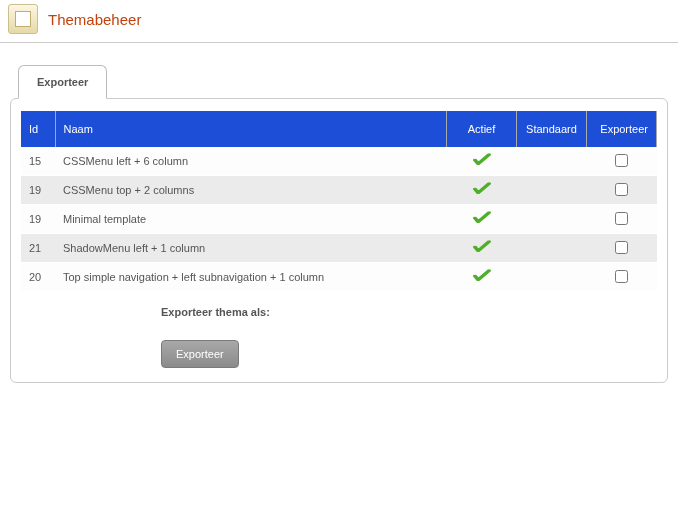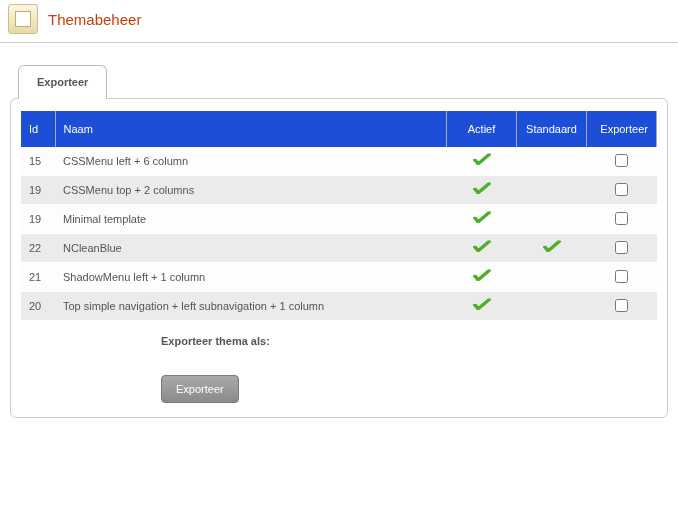--- a/index.html
+++ b/index.html
@@ -109,21 +109,20 @@
     }
     .form-section {
       margin-top: 14px;
       padding-left: 140px;
       padding-right: 20px;
       color: #555;
     }
     .form-label {
       font-weight: bold;
       font-size: 11px;
-      margin-bottom: 6px;
     }
     .form-row {
       display: flex;
       align-items: flex-start;
       gap: 10px;
     }
     .text-input {
       width: 170px;
       padding: 6px 6px;
       border: 1px solid #bbb;
@@ -194,31 +193,20 @@
         <tr>
     <td class="col-id">19</td>
     <td class="col-name">Minimal template</td>
     <td class="col-active"><span class="check-icon"><svg viewBox="0 0 24 18" width="20" height="14">
                 <path d="M2 9 L6 14 L20 2 M4 9 L8 14 L22 2" fill="none" stroke="#4fae2a" stroke-width="3" stroke-linecap="round" stroke-linejoin="round"></path>
               </svg></span></td>
     <td class="col-default"></td>
     <td class="col-export"><input type="checkbox" style=""></td>
   </tr>
         <tr>
-    <td class="col-id">22</td>
-    <td class="col-name">NCleanBlue</td>
-    <td class="col-active"><span class="check-icon"><svg viewBox="0 0 24 18" width="20" height="14">
-                <path d="M2 9 L6 14 L20 2 M4 9 L8 14 L22 2" fill="none" stroke="#4fae2a" stroke-width="3" stroke-linecap="round" stroke-linejoin="round"></path>
-              </svg></span></td>
-    <td class="col-default"><span class="check-icon"><svg viewBox="0 0 24 18" width="20" height="14">
-                <path d="M2 9 L6 14 L20 2 M4 9 L8 14 L22 2" fill="none" stroke="#4fae2a" stroke-width="3" stroke-linecap="round" stroke-linejoin="round"></path>
-              </svg></span></td>
-    <td class="col-export"><input type="checkbox" style=""></td>
-  </tr>
-        <tr>
     <td class="col-id">21</td>
     <td class="col-name">ShadowMenu left + 1 column</td>
     <td class="col-active"><span class="check-icon"><svg viewBox="0 0 24 18" width="20" height="14">
                 <path d="M2 9 L6 14 L20 2 M4 9 L8 14 L22 2" fill="none" stroke="#4fae2a" stroke-width="3" stroke-linecap="round" stroke-linejoin="round"></path>
               </svg></span></td>
     <td class="col-default"></td>
     <td class="col-export"><input type="checkbox" style=""></td>
   </tr>
         <tr>
     <td class="col-id">20</td>

